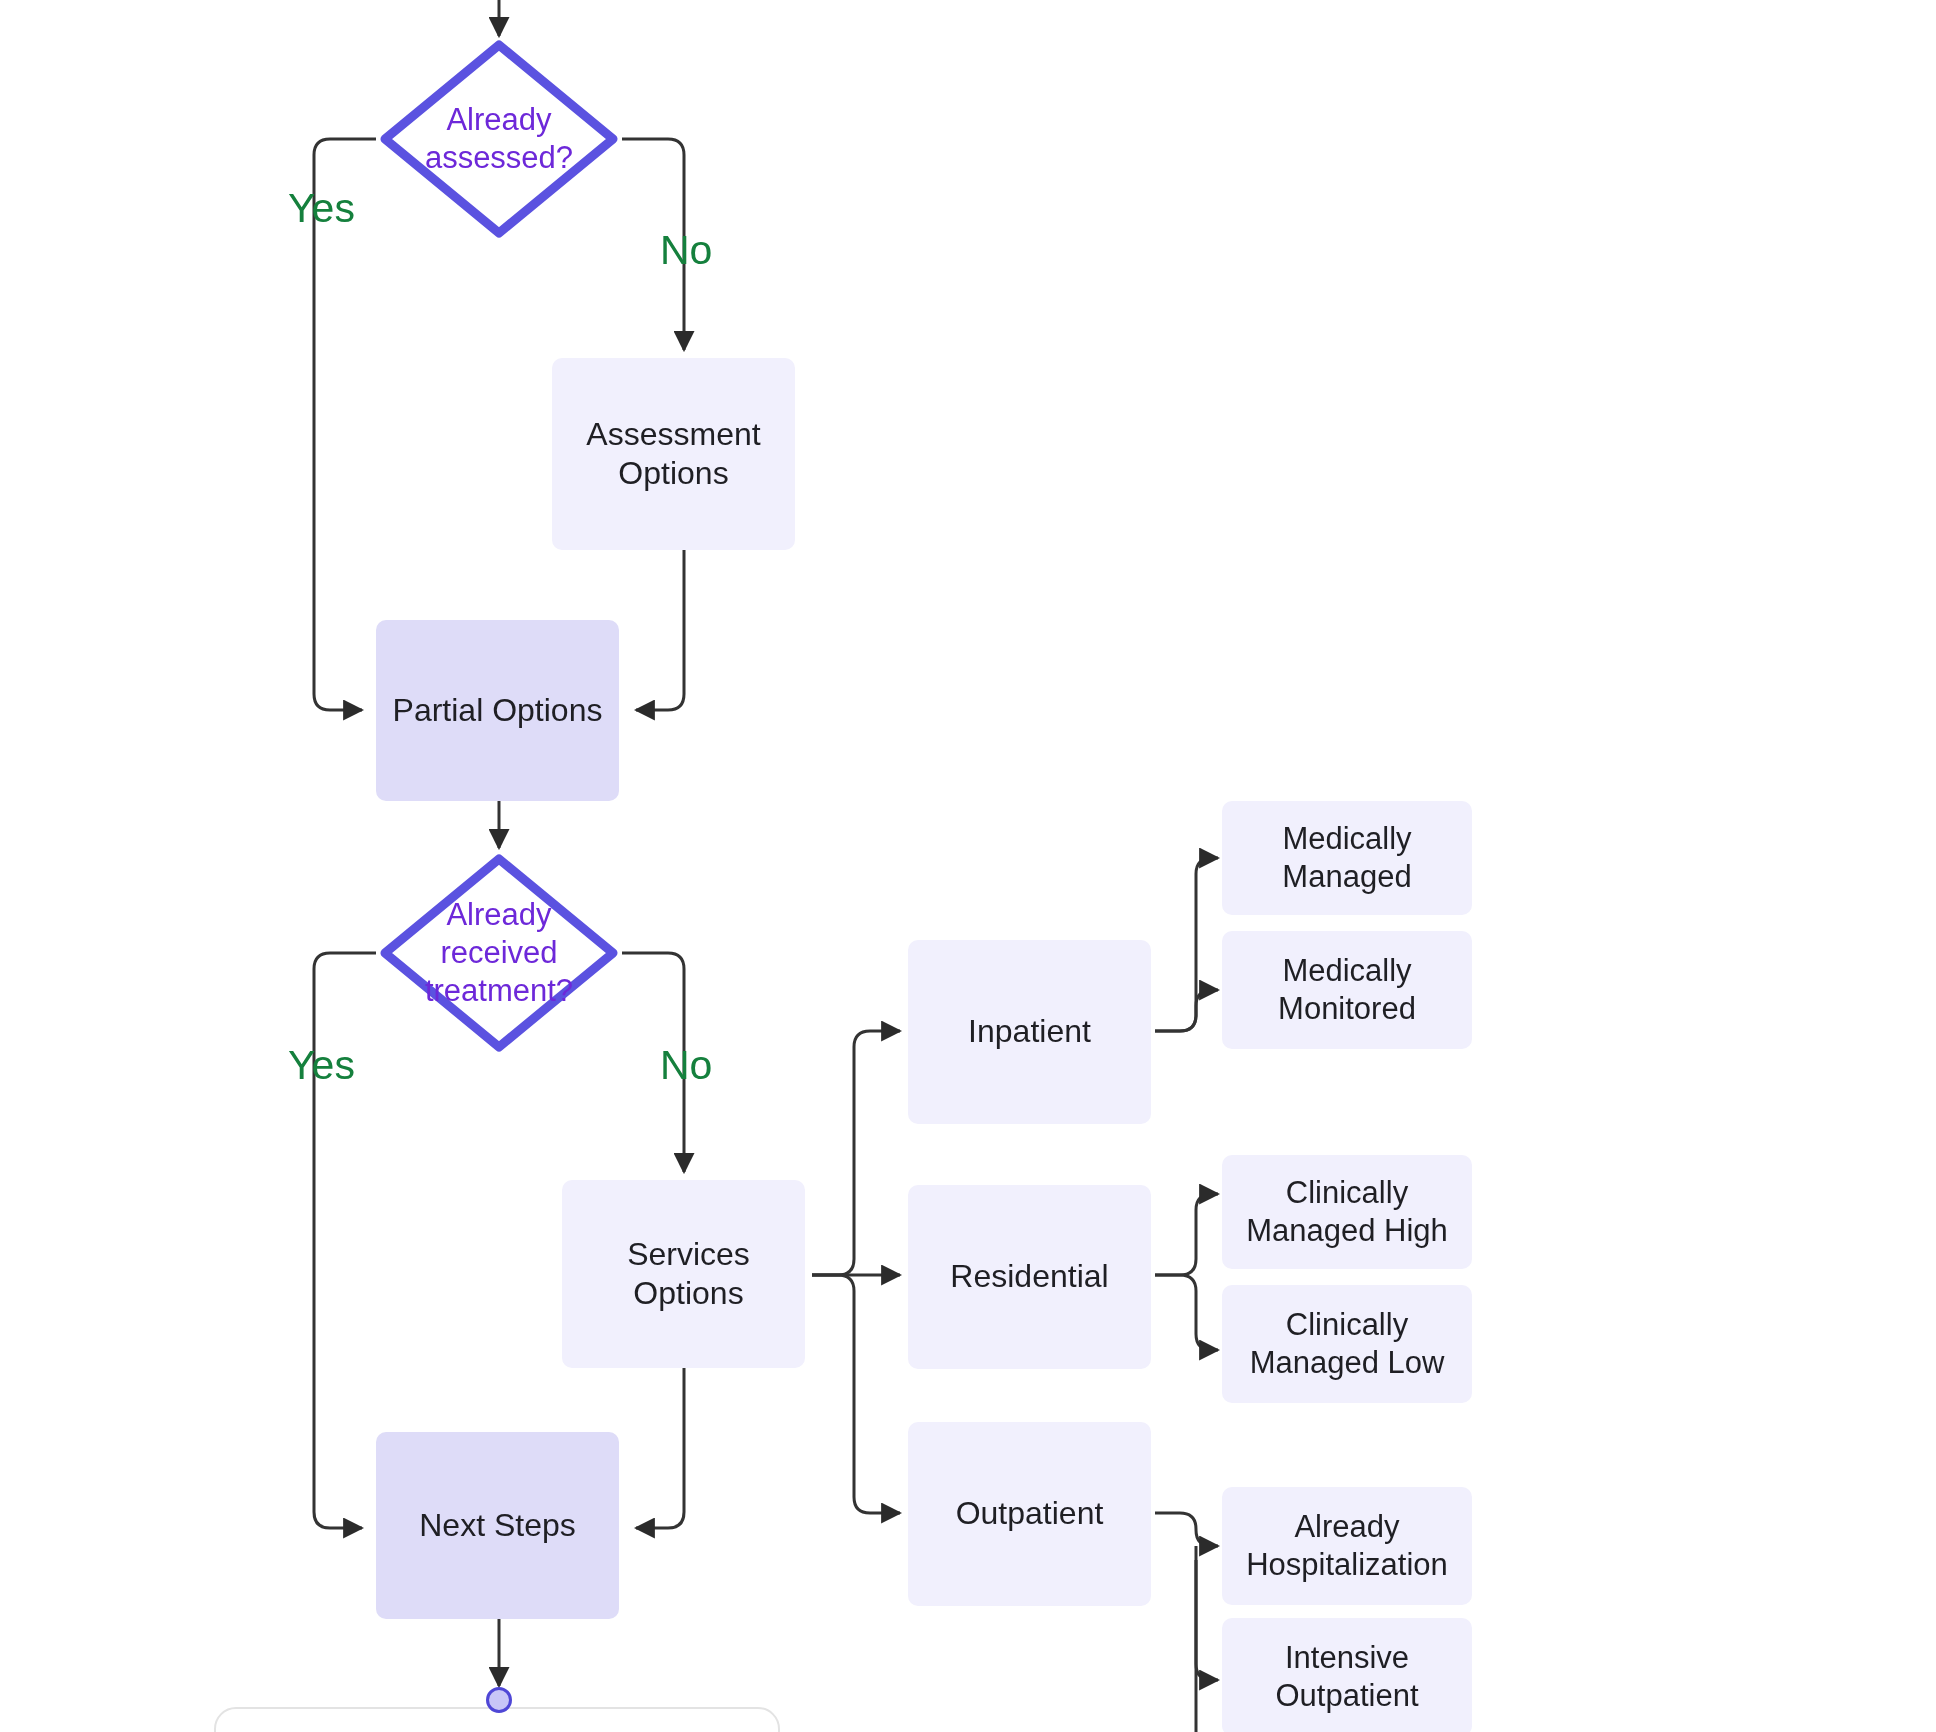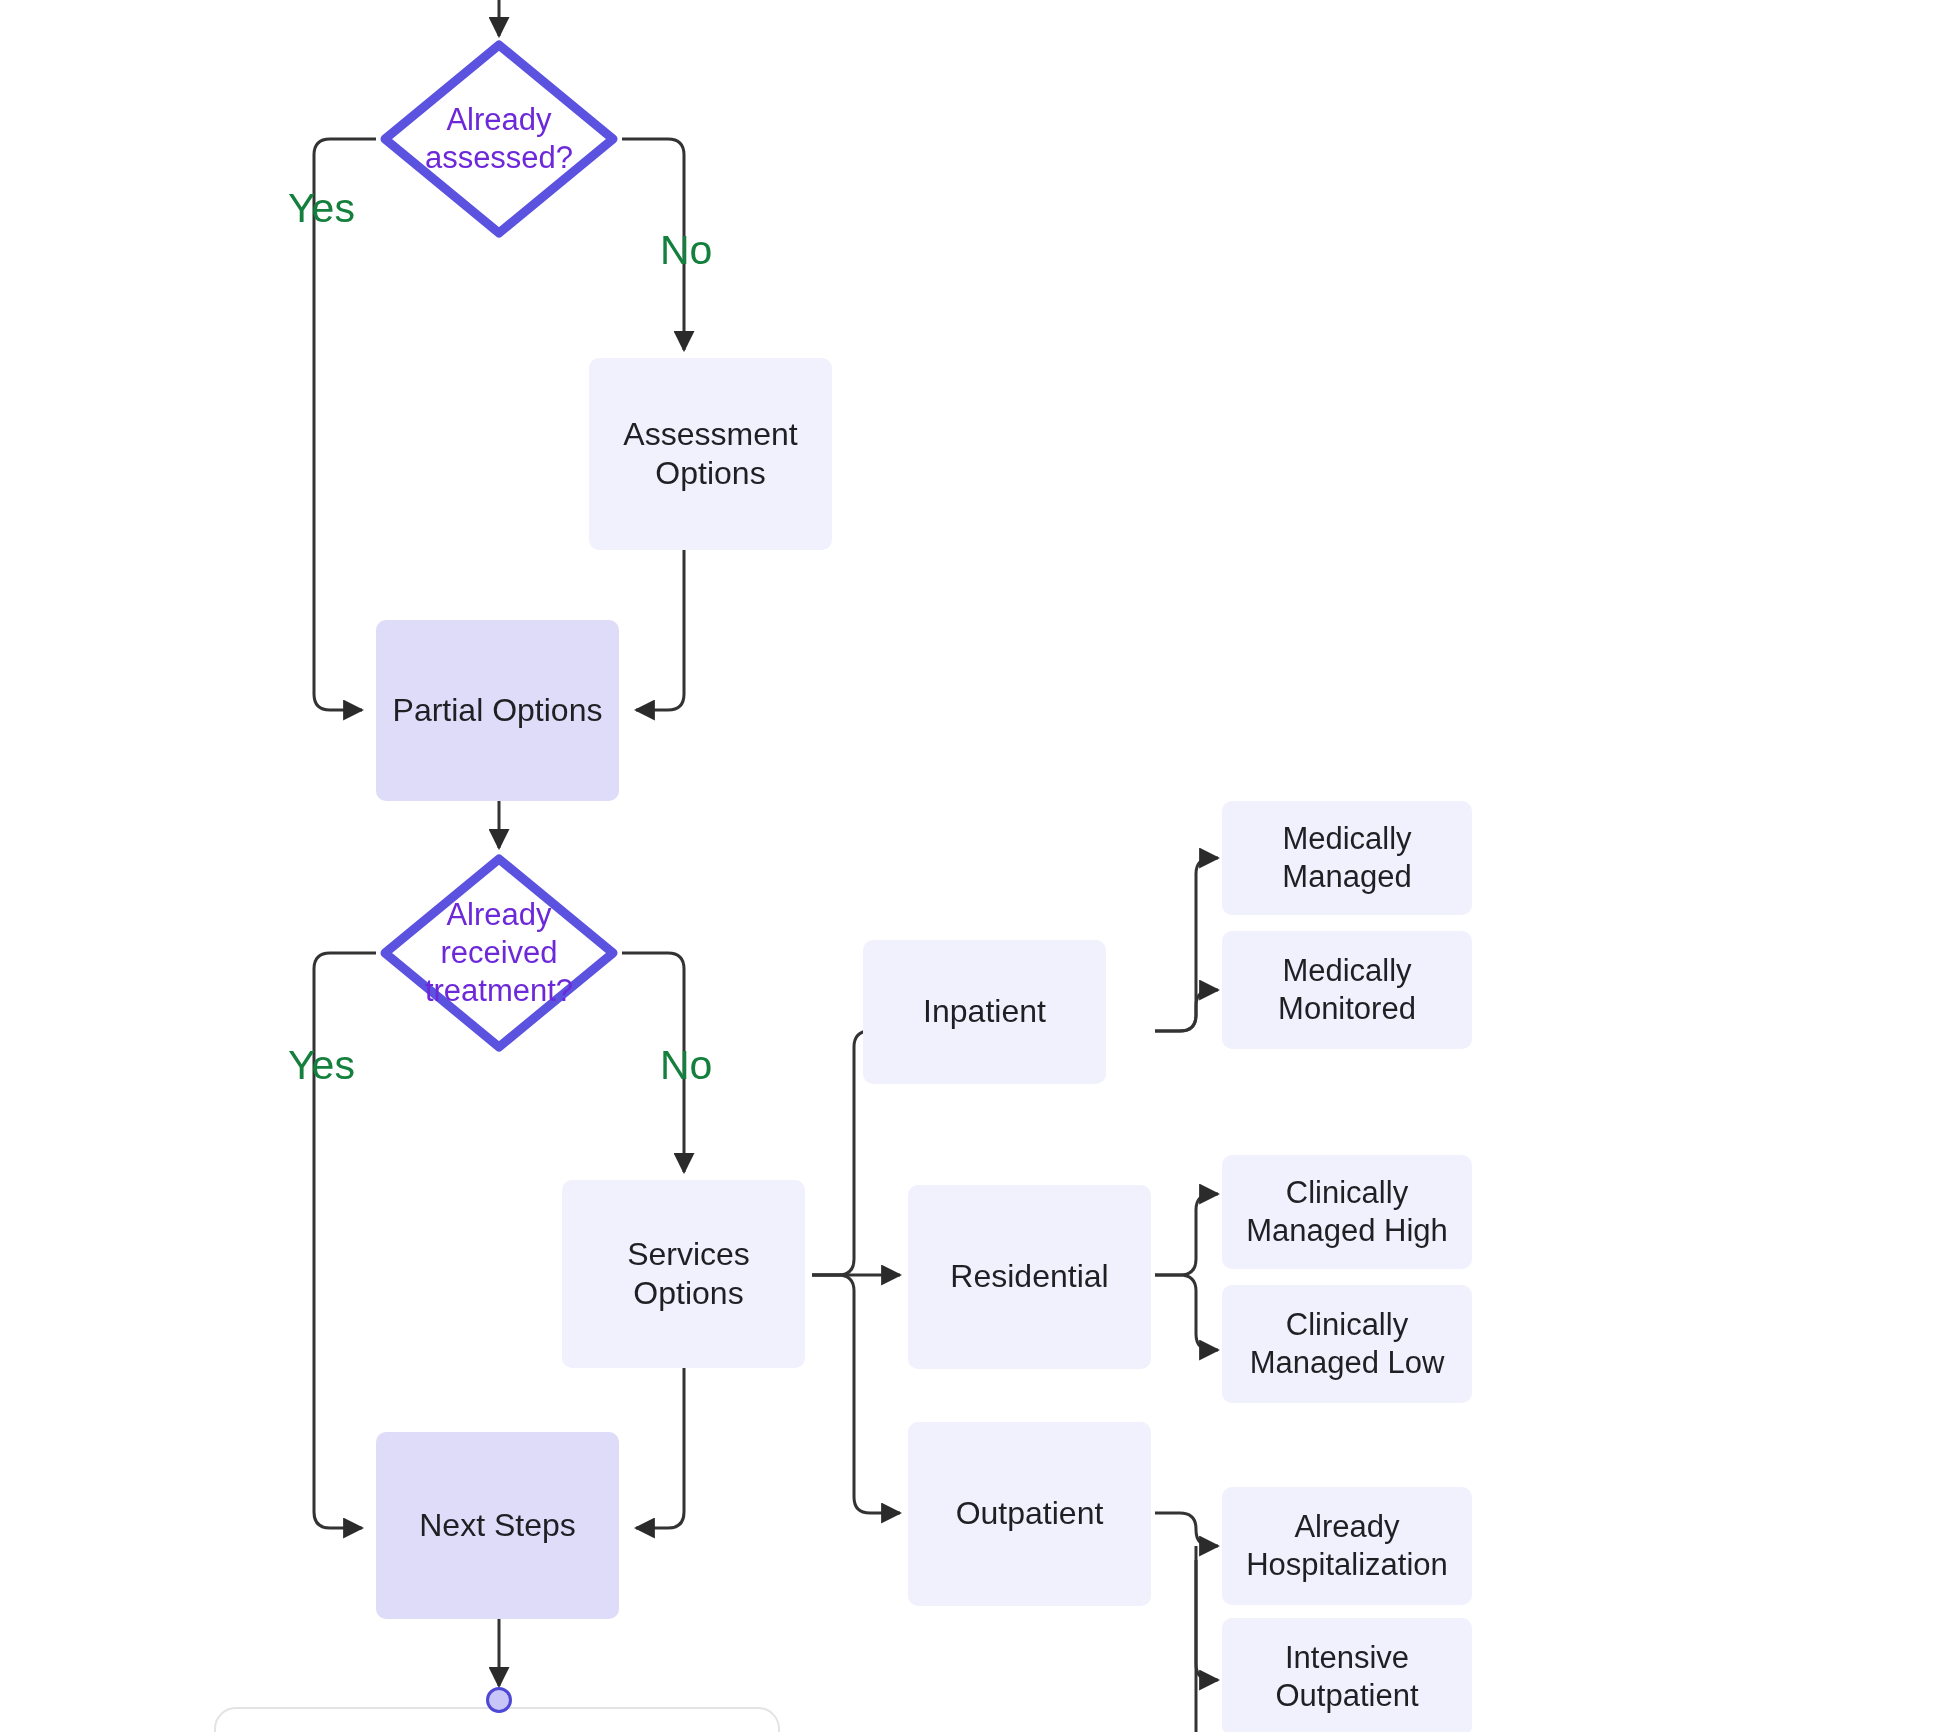--- a/index.html
+++ b/index.html
@@ -132,21 +132,21 @@
     <svg width="246" height="206" viewBox="0 0 246 206">
       <path d="M 123,9 L 237,103 L 123,197 L 9,103 Z" fill="#ffffff" stroke="#5b52e0" stroke-width="9" stroke-linejoin="round"></path>
     </svg>
     <span class="dlabel">Already
 assessed?</span>
   </div>
 
   <span class="edge-label" style="left:288px; top:185px;">Yes</span>
   <span class="edge-label" style="left:660px; top:227px;">No</span>
 
-  <div class="node node-pale fs-32" style="left:589px; top:358px; width:243px; height:192px;">
+  <div class="node node-pale fs-32" style="left:552px; top:358px; width:243px; height:192px;">
     <span>Assessment
 Options</span>
   </div>
 
   <div class="node node-strong fs-32" style="left:376px; top:620px; width:243px; height:181px;">
     <span>Partial Options</span>
   </div>
 
   <div class="diamond" style="left:376px; top:850px; width:246px; height:206px;">
     <svg width="246" height="206" viewBox="0 0 246 206">
@@ -162,21 +162,21 @@
 
   <div class="node node-pale fs-32" style="left:562px; top:1180px; width:243px; height:188px;padding-left:20px;">
     <span>Services
 Options</span>
   </div>
 
   <div class="node node-strong fs-32" style="left:376px; top:1432px; width:243px; height:187px;">
     <span>Next Steps</span>
   </div>
 
-  <div class="node node-pale fs-32" style="left:863px; top:940px; width:243px; height:144px;">
+  <div class="node node-pale fs-32" style="left:908px; top:940px; width:243px; height:184px;">
     <span>Inpatient</span>
   </div>
 
   <div class="node node-pale fs-32" style="left:908px; top:1185px; width:243px; height:184px;">
     <span>Residential</span>
   </div>
 
   <div class="node node-pale fs-32" style="left:908px; top:1422px; width:243px; height:184px;">
     <span>Outpatient</span>
   </div>

